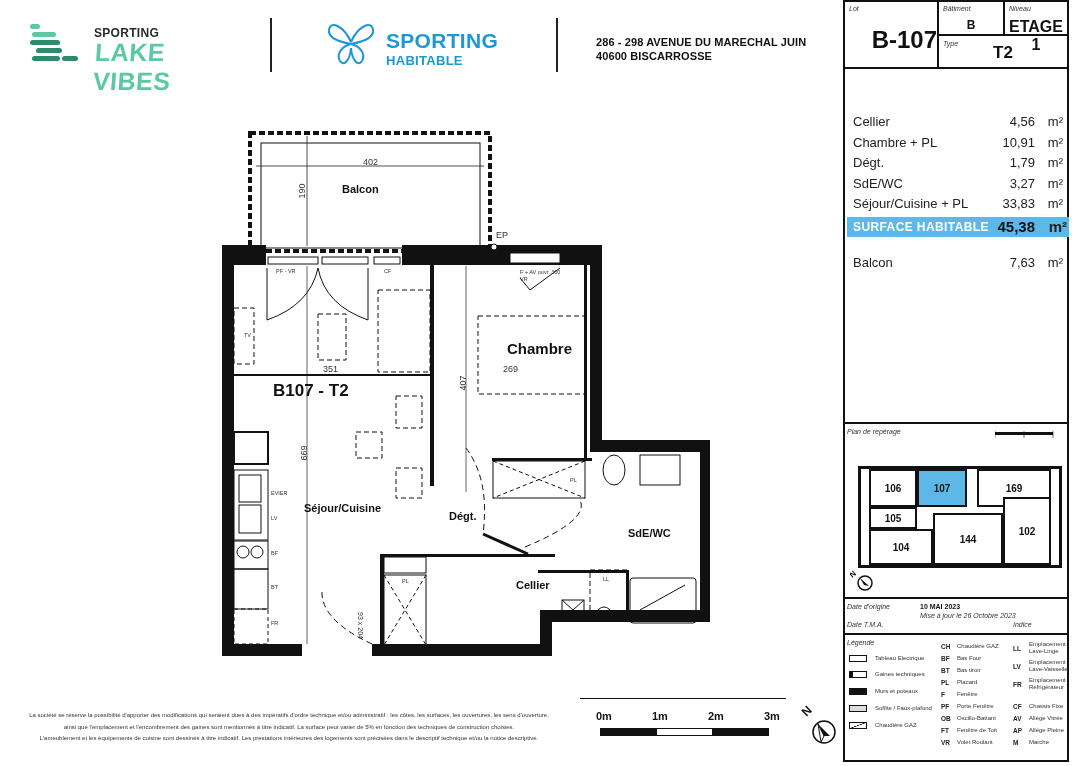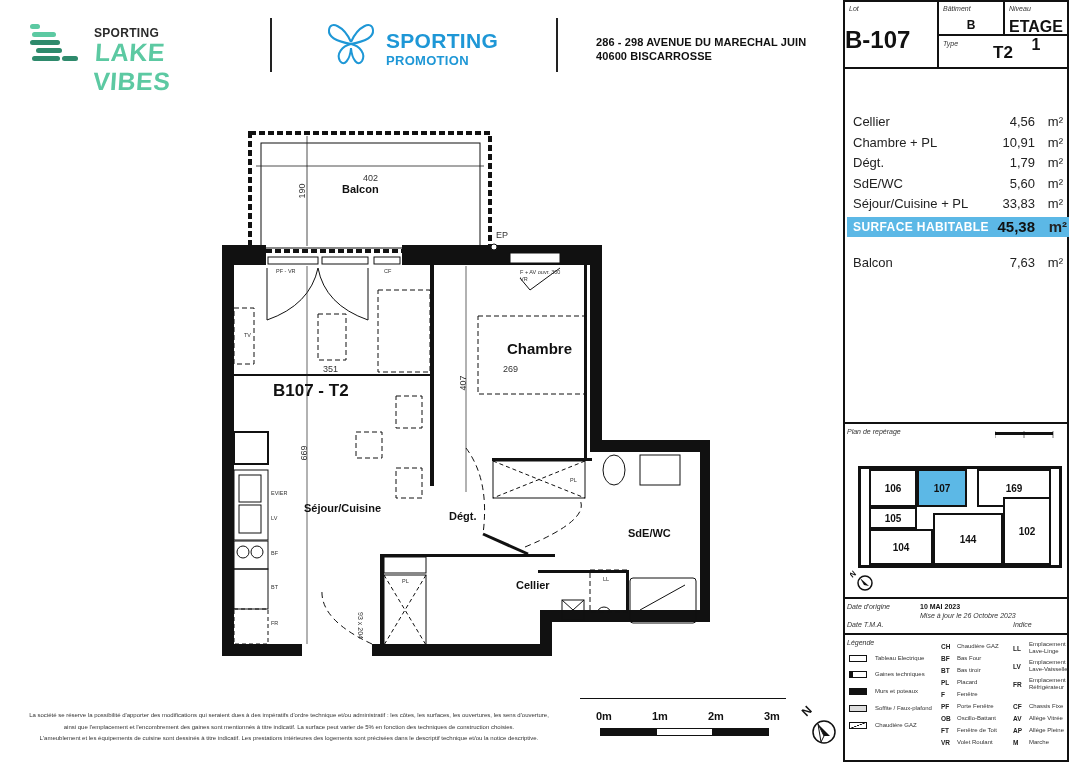--- a/index.html
+++ b/index.html
@@ -17,21 +17,21 @@
   .butterfly { position: absolute; left: 0; top: 0; width: 50px; height: 48px; }
   .sp-big { position: absolute; left: 60px; top: 9px; font-size: 21px; font-weight: bold; color: #1e97d6; letter-spacing: 0.3px; }
   .sp-small { position: absolute; left: 60px; top: 33px; font-size: 13px; font-weight: bold; color: #1e97d6; letter-spacing: 0.3px; }
   .address { position: absolute; left: 596px; top: 35px; font-size: 11px; font-weight: bold; line-height: 14px; color: #111; letter-spacing: 0.1px; }
 
   
   .tb { position: absolute; left: 843px; top: 0; width: 226px; height: 762px; border: 2px solid #111; }
   .tb-top { position: absolute; left: 0; top: 0; width: 222px; height: 67px; border-bottom: 2px solid #111; }
   .tb-lot { position: absolute; left: 0; top: 0; width: 94px; height: 65px; border-right: 2px solid #111; }
   .tb-label { position: absolute; font-size: 7px; font-style: italic; color: #333; }
-  .tb-lot-val { position: absolute; left: 0; width: 92px; top: 24px; text-align: left; font-size: 24px; font-weight: bold; }
+  .tb-lot-val { position: absolute; left: 0; width: 92px; top: 24px; text-align: right; font-size: 24px; font-weight: bold; }
   .tb-bat { position: absolute; left: 94px; top: 0; width: 66px; height: 34px; border-right: 2px solid #111; border-bottom: 2px solid #111; }
   .tb-niv { position: absolute; left: 160px; top: 0; width: 62px; height: 34px; border-bottom: 2px solid #111; }
   .tb-type { position: absolute; left: 94px; top: 34px; width: 128px; height: 31px; }
   .tb-val { position: absolute; font-weight: bold; }
   .surfaces { position: absolute; left: 6px; top: 110px; width: 214px; }
   .s-row { position: relative; height: 20.5px; font-size: 13px; color: #222; }
   .s-label { position: absolute; left: 2px; top: 2px; }
   .s-val { position: absolute; right: 30px; top: 2px; }
   .s-unit { position: absolute; right: 2px; top: 2px; }
   .s-total { background: #5cb8e6; height: 20px; margin: 2px -4px 0 -4px; }
@@ -85,21 +85,21 @@
 <div class="logo-sp">
   <svg class="butterfly" viewBox="0 0 50 48">
     <g fill="none" stroke="#1e97d6" stroke-width="2">
       <path d="M25 22 C18 6, 4 0, 3 10 C2 18, 14 22, 25 24"></path>
       <path d="M25 22 C32 6, 46 0, 47 10 C48 18, 36 22, 25 24"></path>
       <path d="M25 24 C16 26, 10 34, 14 41 C18 47, 24 40, 25 28"></path>
       <path d="M25 24 C34 26, 40 34, 36 41 C32 47, 26 40, 25 28"></path>
     </g>
   </svg>
   <div class="sp-big">SPORTING</div>
-  <div class="sp-small">PROMOTION</div>
+  <div class="sp-small">HABITABLE</div>
 </div>
 <div class="divider" style="left:556px;"></div>
 <div class="address">
   <div>286 - 298 AVENUE DU MARECHAL JUIN</div>
   <div>40600 BISCARROSSE</div>
 </div>
 
 <svg class="plan" viewBox="0 0 840 700">
   <defs>
     <pattern id="hatch" width="6" height="6" patternUnits="userSpaceOnUse">
@@ -206,21 +206,21 @@
 </svg>
 
 <div class="plan-lbl" style="left:342px;top:183px;font-size:11px;">Balcon</div>
 <div class="plan-lbl" style="left:507px;top:340px;font-size:15px;">Chambre</div>
 <div class="plan-lbl" style="left:273px;top:381px;font-size:17px;">B107 - T2</div>
 <div class="plan-lbl" style="left:304px;top:502px;font-size:11px;">Séjour/Cuisine</div>
 <div class="plan-lbl" style="left:449px;top:510px;font-size:11px;">Dégt.</div>
 <div class="plan-lbl" style="left:628px;top:527px;font-size:11px;">SdE/WC</div>
 <div class="plan-lbl" style="left:516px;top:579px;font-size:11px;">Cellier</div>
 
-<div class="dim" style="left:363px;top:157px;margin-top:16px;">402</div>
+<div class="dim" style="left:363px;top:157px;">402</div>
 <div class="dim" style="left:294px;top:186px;transform:rotate(-90deg);">190</div>
 <div class="dim" style="left:323px;top:364px;">351</div>
 <div class="dim" style="left:503px;top:364px;">269</div>
 <div class="dim" style="left:455px;top:378px;transform:rotate(-90deg);">407</div>
 <div class="dim" style="left:296px;top:448px;transform:rotate(-90deg);">669</div>
 <div class="dim" style="left:347px;top:622px;font-size:7px;transform:rotate(90deg);">93 x 204</div>
 
 <div class="tiny" style="left:276px;top:268px;">PF - VR</div>
 <div class="tiny" style="left:384px;top:268px;">CF</div>
 <div class="tiny" style="left:496px;top:230px;font-size:9px;">EP</div>
@@ -267,21 +267,21 @@
       <span class="s-val">10,91</span>
       <span class="s-unit">m²</span>
     </div>
     <div class="s-row">
       <span class="s-label">Dégt.</span>
       <span class="s-val">1,79</span>
       <span class="s-unit">m²</span>
     </div>
     <div class="s-row">
       <span class="s-label">SdE/WC</span>
-      <span class="s-val">5,60</span>
+      <span class="s-val">3,27</span>
       <span class="s-unit">m²</span>
     </div>
     <div class="s-row">
       <span class="s-label">Séjour/Cuisine + PL</span>
       <span class="s-val">33,83</span>
       <span class="s-unit">m²</span>
     </div>
     <div class="s-row s-total">
       <span class="s-label">SURFACE HABITABLE</span>
       <span class="s-val">45,38</span>

